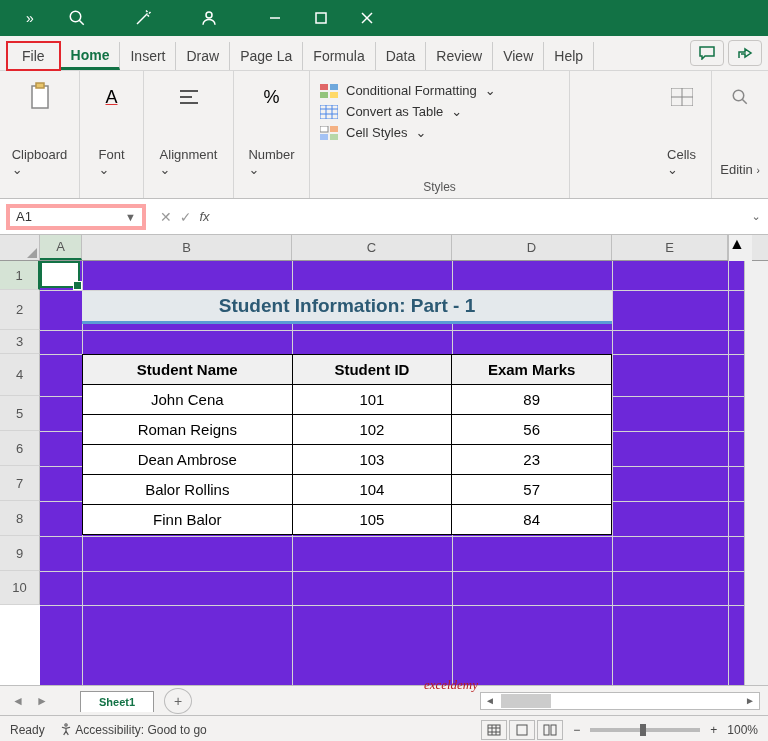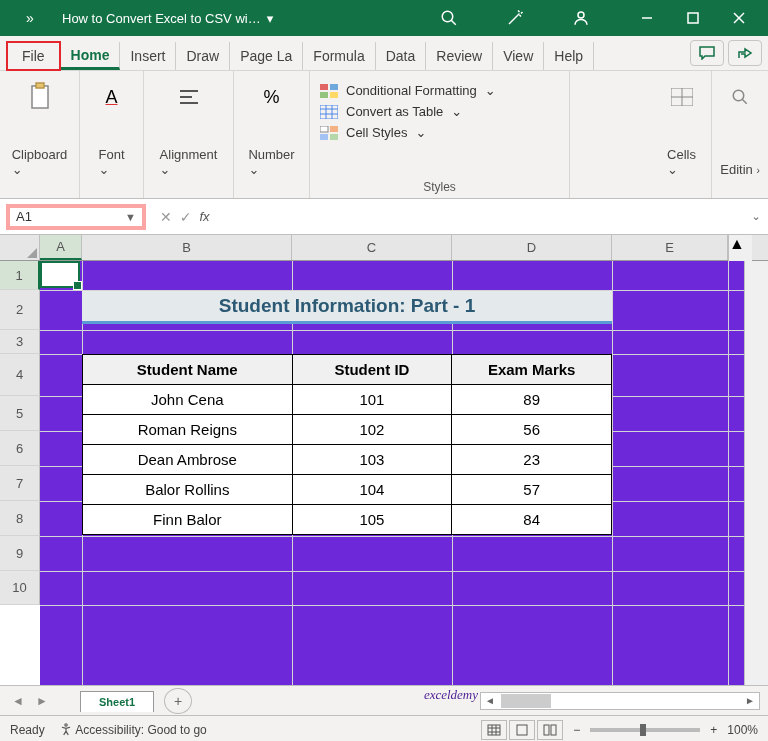--- a/index.html
+++ b/index.html
@@ -76,33 +76,29 @@
 .st-scroll .thumb { width: 50px; height: 14px; background: #ccc; margin-left: 2px; }
 .st-scroll .arr { width: 18px; text-align: center; font-size: 10px; color: #666; }
 
 
 .status { height: 28px; background: #f3f2f1; display: flex; align-items: center; border-top: 1px solid #bfbfbf; font-size: 12px; color: #444; padding: 0 10px; gap: 14px; }
 .status .middle { margin-left: auto; display: flex; align-items: center; gap: 10px; }
 .view-btns { display: flex; gap: 2px; }
 .view-btn { width: 26px; height: 20px; border: 1px solid #bbb; display: flex; align-items: center; justify-content: center; font-size: 11px; }
 .zoom-slider { width: 110px; height: 4px; background: #bbb; position: relative; }
 .zoom-slider .thumb { position: absolute; top: -4px; left: 50px; width: 6px; height: 12px; background: #666; }
-.watermark { position: absolute; right: 290px; bottom: 38px; font-size: 13px; color: #4c1d95; font-style: italic; font-family: Georgia, serif; }
+.watermark { position: absolute; right: 290px; bottom: 48px; font-size: 13px; color: #b91c1c; font-style: italic; font-family: Georgia, serif; }
 
 svg { display: block; }
 </style>
 </head>
 <body>
 
 <div class="titlebar">
   <div class="arrows">»</div>
-  <div class="title">
-    <span>How to Convert Excel to CSV wi…</span>
-    <span>▾</span>
-  </div>
   <div class="search-area">
     <div class="tbtn">
       <svg width="18" height="18" viewBox="0 0 24 24" fill="none" stroke="#fff" stroke-width="2">
           <circle cx="10" cy="10" r="7"></circle>
           <line x1="21" y1="21" x2="15" y2="15"></line>
         </svg>
     </div>
     <div class="tbtn">
       <svg width="18" height="18" viewBox="0 0 24 24" fill="none" stroke="#fff" stroke-width="2">
           <path d="M4 20 L18 6"></path>

